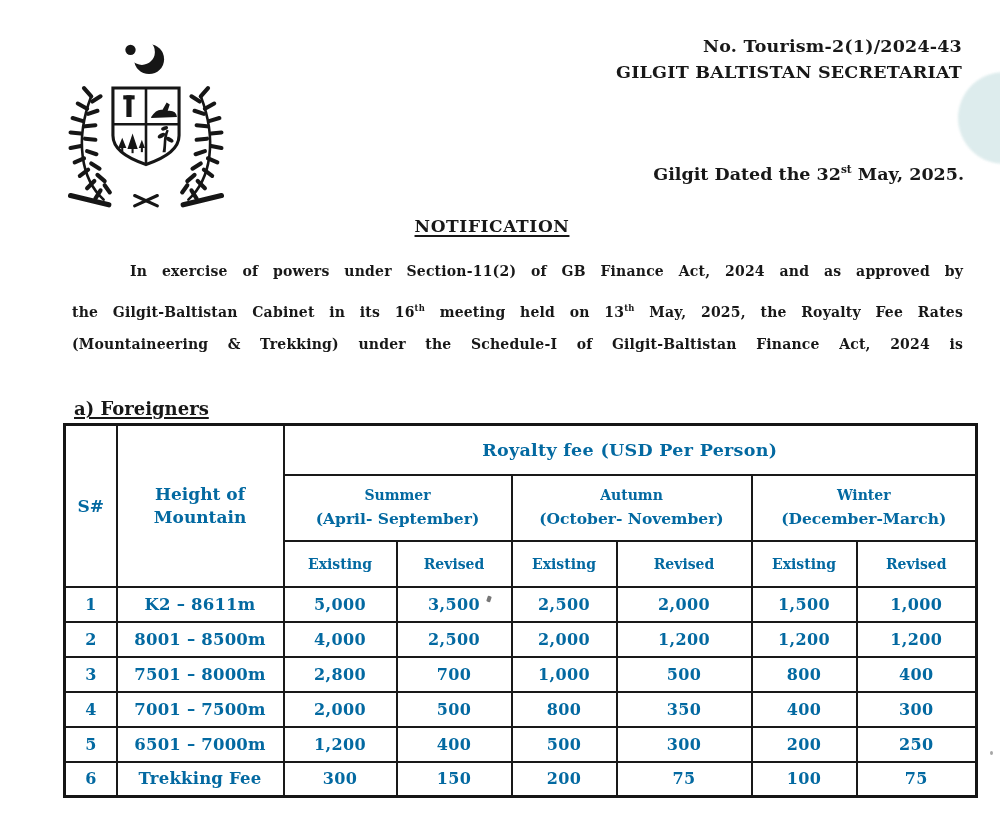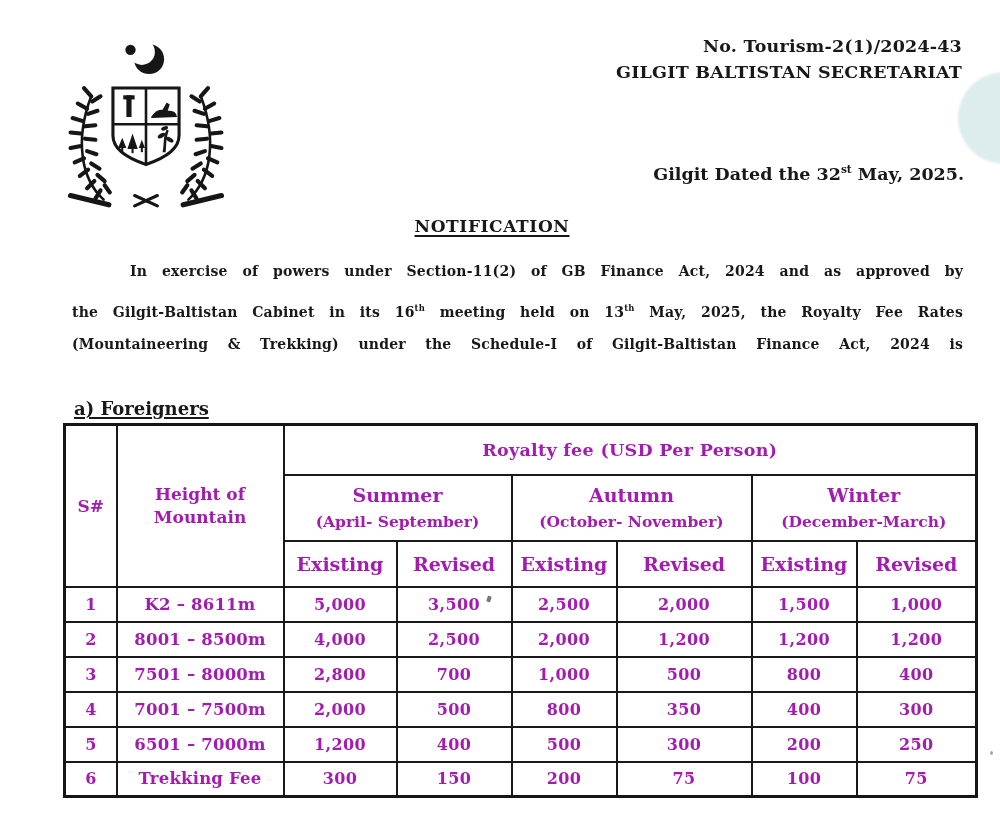--- a/index.html
+++ b/index.html
@@ -41,29 +41,29 @@
     font-weight:bold;font-size:18px;
     text-decoration:underline;text-decoration-thickness:2px;text-underline-offset:2px;
   }
   table.fee{
     position:absolute;left:63px;top:423px;width:912px;
     border-collapse:collapse;table-layout:fixed;
     border:3px solid #161616;
   }
   table.fee th,table.fee td{
     border:2px solid #191919;text-align:center;vertical-align:middle;
-    padding:0;font-weight:bold;color:#a21caf;margin-left:16px;
+    padding:0;font-weight:bold;color:#0369a1;margin-left:16px;
   }
   tr.hr1{height:50px;} tr.hr2{height:66px;} tr.hr3{height:46px;} tr.dr{height:35px;}
   .span-header{font-size:17.5px;letter-spacing:.3px;}
   .corner-sn{font-size:17px;}
   .corner-height{font-size:17px;line-height:23px;padding:0 18px;}
-  .season-name{font-size:19px;}
+  .season-name{font-size:14px;}
   .season-months{font-size:15.5px;margin-top:6px;font-weight:bold;}
-  .sub-h{font-size:19px;}
+  .sub-h{font-size:14px;}
   td.val{font-size:16px;letter-spacing:.4px;}
   td.sn{font-size:16px;}
   td.hgt{font-size:16.5px;letter-spacing:.2px;}
 </style>
 </head>
 <body>
 
 <div class="artifact-circle"></div>
 <div class="speck1"></div>
 <div class="speck2"></div>

